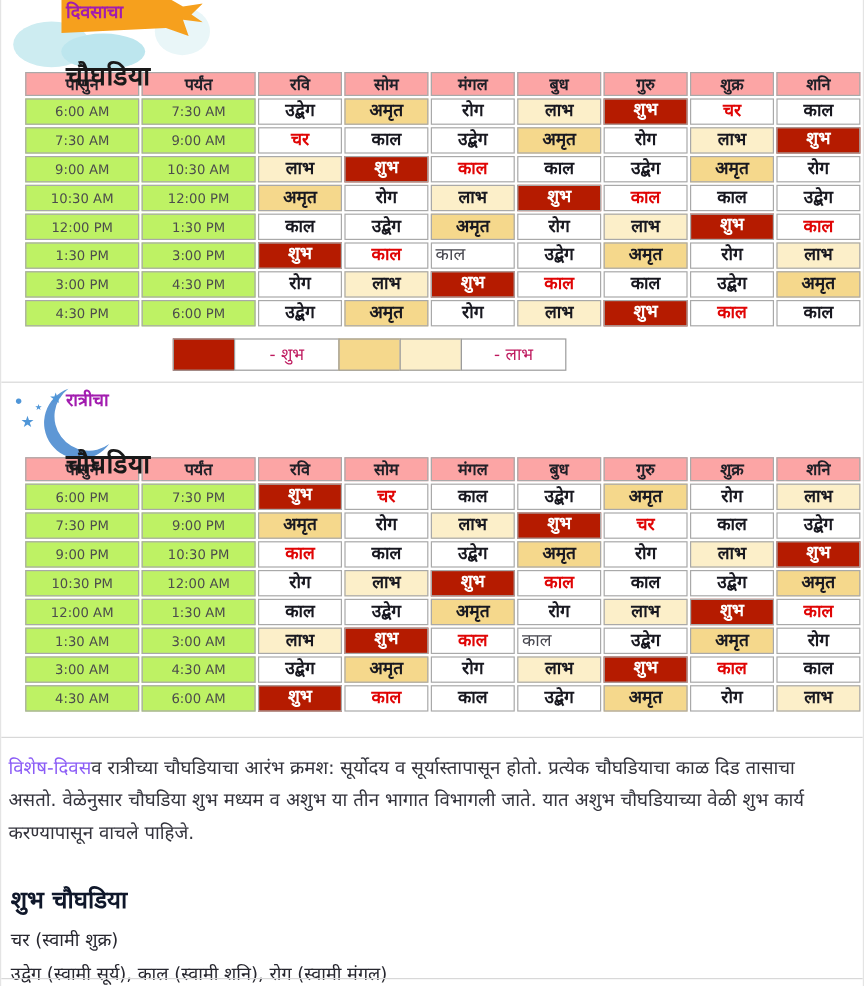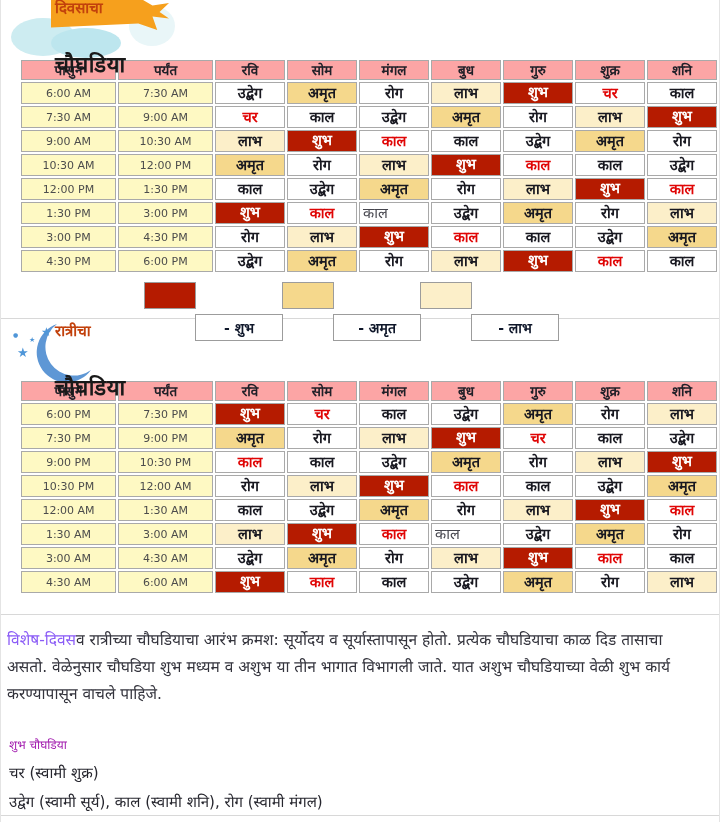--- a/index.html
+++ b/index.html
@@ -5,21 +5,21 @@
   * { margin:0; padding:0; box-sizing:border-box; }
   html,body { background:#fff; }
   body {
     width:720px; height:822px; position:relative; overflow:hidden;
     font-family:"DejaVu Sans", sans-serif;
     border-left:1px solid #e4e4e4; border-right:1px solid #e4e4e4;
   }
   
   .sect-head { position:relative; height:56px; }
   .sect-head .titles { position:absolute; left:54px; top:1px; z-index:3; }
-  .title1 { display:block; font-size:15px; font-weight:bold; color:#c2410c; line-height:18px;font-family:Liberation Mono, monospace; }
+  .title1 { display:block; font-size:15px; font-weight:bold; color:#a21caf; line-height:18px; }
   .title2 { display:block; font-size:22px; font-weight:bold; color:#191919; line-height:24px; letter-spacing:0.5px;margin-top:34px; }
   
   .day-art { position:absolute; left:10px; top:0; width:180px; height:56px; }
   .cloud { position:absolute; border-radius:50%; }
   .c1 { left:0; top:18px; width:64px; height:38px; background:#cdecf1; }
   .c2 { left:40px; top:28px; width:70px; height:30px; background:#bde6ee; }
   .c3 { left:118px; top:6px; width:46px; height:40px; background:#e9f6f8; }
   .sunburst { position:absolute; left:40px; top:0; width:118px; height:30px; background:#f6a01d; z-index:2;
     clip-path:polygon(0 0,78% 0,86% 18%,100% 10%,92% 40%,100% 62%,86% 55%,90% 100%,74% 78%,0 92%); }
   .sect-head .titles .title1 { position:relative; z-index:4; }
@@ -29,46 +29,46 @@
   .star { position:absolute; color:#4f96d8; }
   .s1 { left:28px; top:2px;  font-size:12px; }
   .s2 { left:4px;  top:22px; font-size:13px; }
   .s3 { left:16px; top:13px; font-size:7px; }
   .s4 { left:0;    top:8px;  font-size:6px; }
   
   table.chog { table-layout:fixed; width:680px; margin-left:18px; border-collapse:separate; border-spacing:2px; }
   col.tcol { width:95px; } col.dcol { width:70px; }
   .chog th, .chog td { border:1px solid #a9a9a9; height:20px; text-align:center; vertical-align:middle; padding:0; overflow:hidden; white-space:nowrap; }
   .chog th { background:#fca5a5; font-size:13.5px; font-weight:bold; color:#202028; }
-  .chog td.time-cell { font-size:11px; color:#4c4c4c; background:#fef9c3; }
+  .chog td.time-cell { font-size:11px; color:#4c4c4c; background:#bef264; }
   .chog td.cell { font-size:14.5px; font-weight:bold; color:#181820; background:#fff; line-height:20px; }
   .cell.shubh { background:#b51b00 !important; color:#fff !important;font-family:Liberation Mono, monospace; }
   .cell.amrit { background:#f5d88c !important; }
   .cell.labh  { background:#fcefc9 !important; }
   .cell.char  { color:#e00505 !important; }
   .cell.faded { font-weight:400 !important; color:#46464e !important; text-align:left; padding-left:3px; }
   
   .legend { display:flex; margin:8px 0 0 144px; height:27px; }
   .legend span { display:block; border:1px solid #9c9c9c; height:27px; margin-left:-1px; }
   .legend .legend-swatch { width:52px; }
   .legend .legend-swatch.red   { background:#b51b00; }
   .legend .legend-swatch.amber { background:#f5d88c; }
   .legend .legend-swatch.cream { background:#fcefc9; }
-  .legend .legend-label { width:88px; background:#fff; font-size:14px; font-weight:bold; color:#0f172a; text-align:center; line-height:26px;margin-top:32px; }
+  .legend .legend-label { width:88px; background:#fff; font-size:14px; font-weight:normal; color:#be185d; text-align:center; line-height:26px; }
   
   .divider { border:0; border-top:1px solid #d8d8d8; height:0; }
   .dv1 { margin-top:9px; }
   .dv2 { margin-top:19px; }
   .dv3 { position:absolute; left:0; right:0; bottom:6px; }
   
   .note { padding:12px 12px 0 6px; font-size:15.5px; line-height:1.75; color:#33333c; }
   .note .hl { color:#8b5cf6; }
   .cats { padding:28px 10px 0 8px; }
   .cat-row { display:flex; margin-bottom:9px; }
-  .cat-label { width:132px; font-size:12px; font-weight:normal; color:#a21caf; }
+  .cat-label { width:132px; font-size:20px; font-weight:bold; color:#0f172a; }
   .cat-value { font-size:15px; color:#26262e; }
   
   .day-table-wrap { margin-top:2px; }
   .night-head { margin-top:4px; }
 </style>
 </head>
 <body>
 
 <div class="sect-head">
   <div class="day-art">
@@ -199,21 +199,20 @@
           <td class="cell plain">काल</td>
         </tr>
       </tbody>
   </table>
 </div>
 
 <div class="legend">
     <span class="legend-swatch red"></span>
     <span class="legend-label">- शुभ</span>
     <span class="legend-swatch amber"></span>
-    <span class="legend-label">- अमृत</span>
     <span class="legend-swatch cream"></span>
     <span class="legend-label">- लाभ</span>
   </div>
 
 <hr class="divider dv1">
 
 <div class="sect-head night-head">
   <div class="night-art">
     <svg class="moon-svg" width="78" height="62" viewBox="0 0 78 62">
       <path d="M 30 1 A 30 30 0 1 0 64 47 A 27 27 0 0 1 30 1 Z" fill="#5e97d5"></path>

